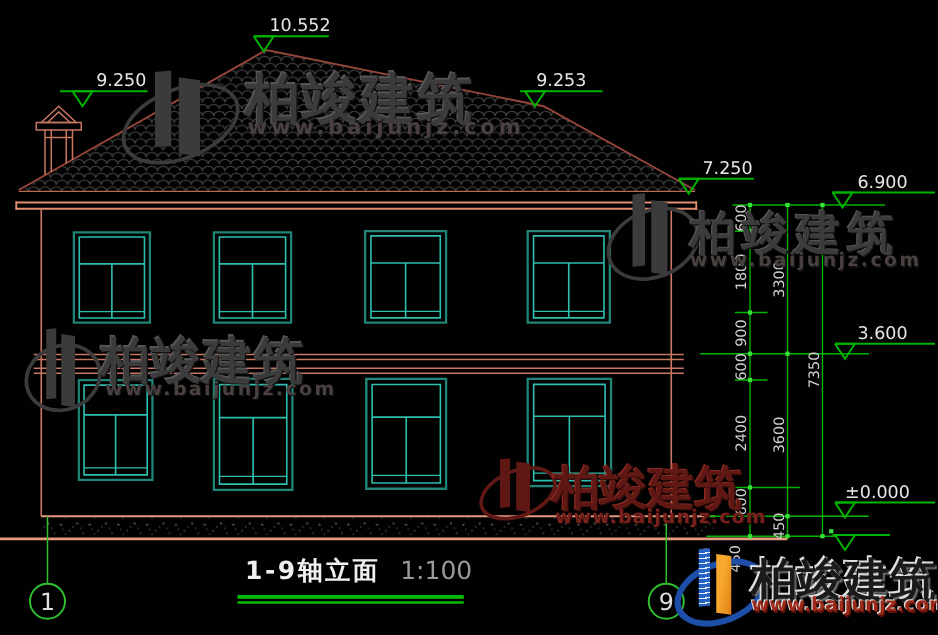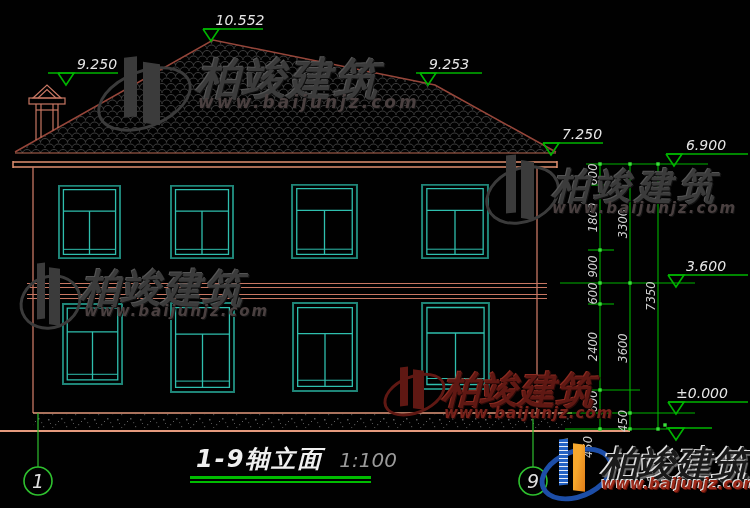--- a/index.html
+++ b/index.html
@@ -1,17 +1,17 @@
 <!DOCTYPE html>
 <html><head>
 <meta charset="utf-8">
 <style>
   html,body{margin:0;padding:0;background:#000;}
   #stage{position:relative;width:750px;height:508px;background:#010101;overflow:hidden;
-         font-family:"DejaVu Sans",sans-serif;font-style:italic;}
+         font-family:"DejaVu Sans",sans-serif;}
   #cad{position:absolute;left:0;top:0;}
   svg text{font-family:"DejaVu Sans",sans-serif;}
   .lvl-txt{fill:#e6e6e6;font-size:14px;}
   .dim-txt{fill:#cfcfcf;font-size:11.5px;}
   .axis-txt{fill:#e0e0e0;font-size:19px;}
   
   .wm{position:absolute;pointer-events:none;white-space:nowrap;font-weight:bold;}
   .wm-gray{color:#3b3b3b;text-shadow:1px 1px 0 #121212,-1px -1px 0 #555;}
   .wm-gray-url{color:#4a4040;text-shadow:1px 1px 0 #141414;}
   .wm-red{color:#5f1813;text-shadow:1px 1px 0 #2a0a08,-1px -1px 0 #8a2a20;}
@@ -22,21 +22,21 @@
   .logo i{position:absolute;display:block;}
   .logo .ring{left:-6%;top:20%;width:108%;height:62%;border:3px solid var(--c);
               border-radius:50%;transform:rotate(-22deg);}
   .logo .b1{left:28%;top:5%;width:15%;height:72%;background:var(--c);transform:skewY(-6deg);}
   .logo .b2{left:50%;top:12%;width:20%;height:73%;background:var(--c);transform:skewY(8deg);}
   .logo-color .ring{border-color:#1d4ea8;border-width:5px;}
   .logo-color .b1{background:repeating-linear-gradient(to bottom,#2563c4 0 3px,#e8eef8 3px 4px);}
   .logo-color .b2{background:linear-gradient(100deg,#f7a82d 40%,#e07c18);}
   
   #title-row{position:absolute;left:196px;top:443px;display:flex;align-items:baseline;}
-  #title-main{font-size:24px;font-weight:bold;color:#f0f0f0;letter-spacing:2px;}
+  #title-main{font-size:20px;font-weight:bold;color:#f0f0f0;letter-spacing:2px;}
   #title-scale{font-size:20px;color:#9a9a9a;margin-left:16px;text-align:center;}
   .title-rule{position:absolute;left:190px;width:181px;height:2.5px;background:#00bc00;}
 </style>
 </head>
 <body>
 
 <div id="stage">
 
 <svg id="cad" width="750" height="508" viewBox="0 0 750 508">
   <defs>

